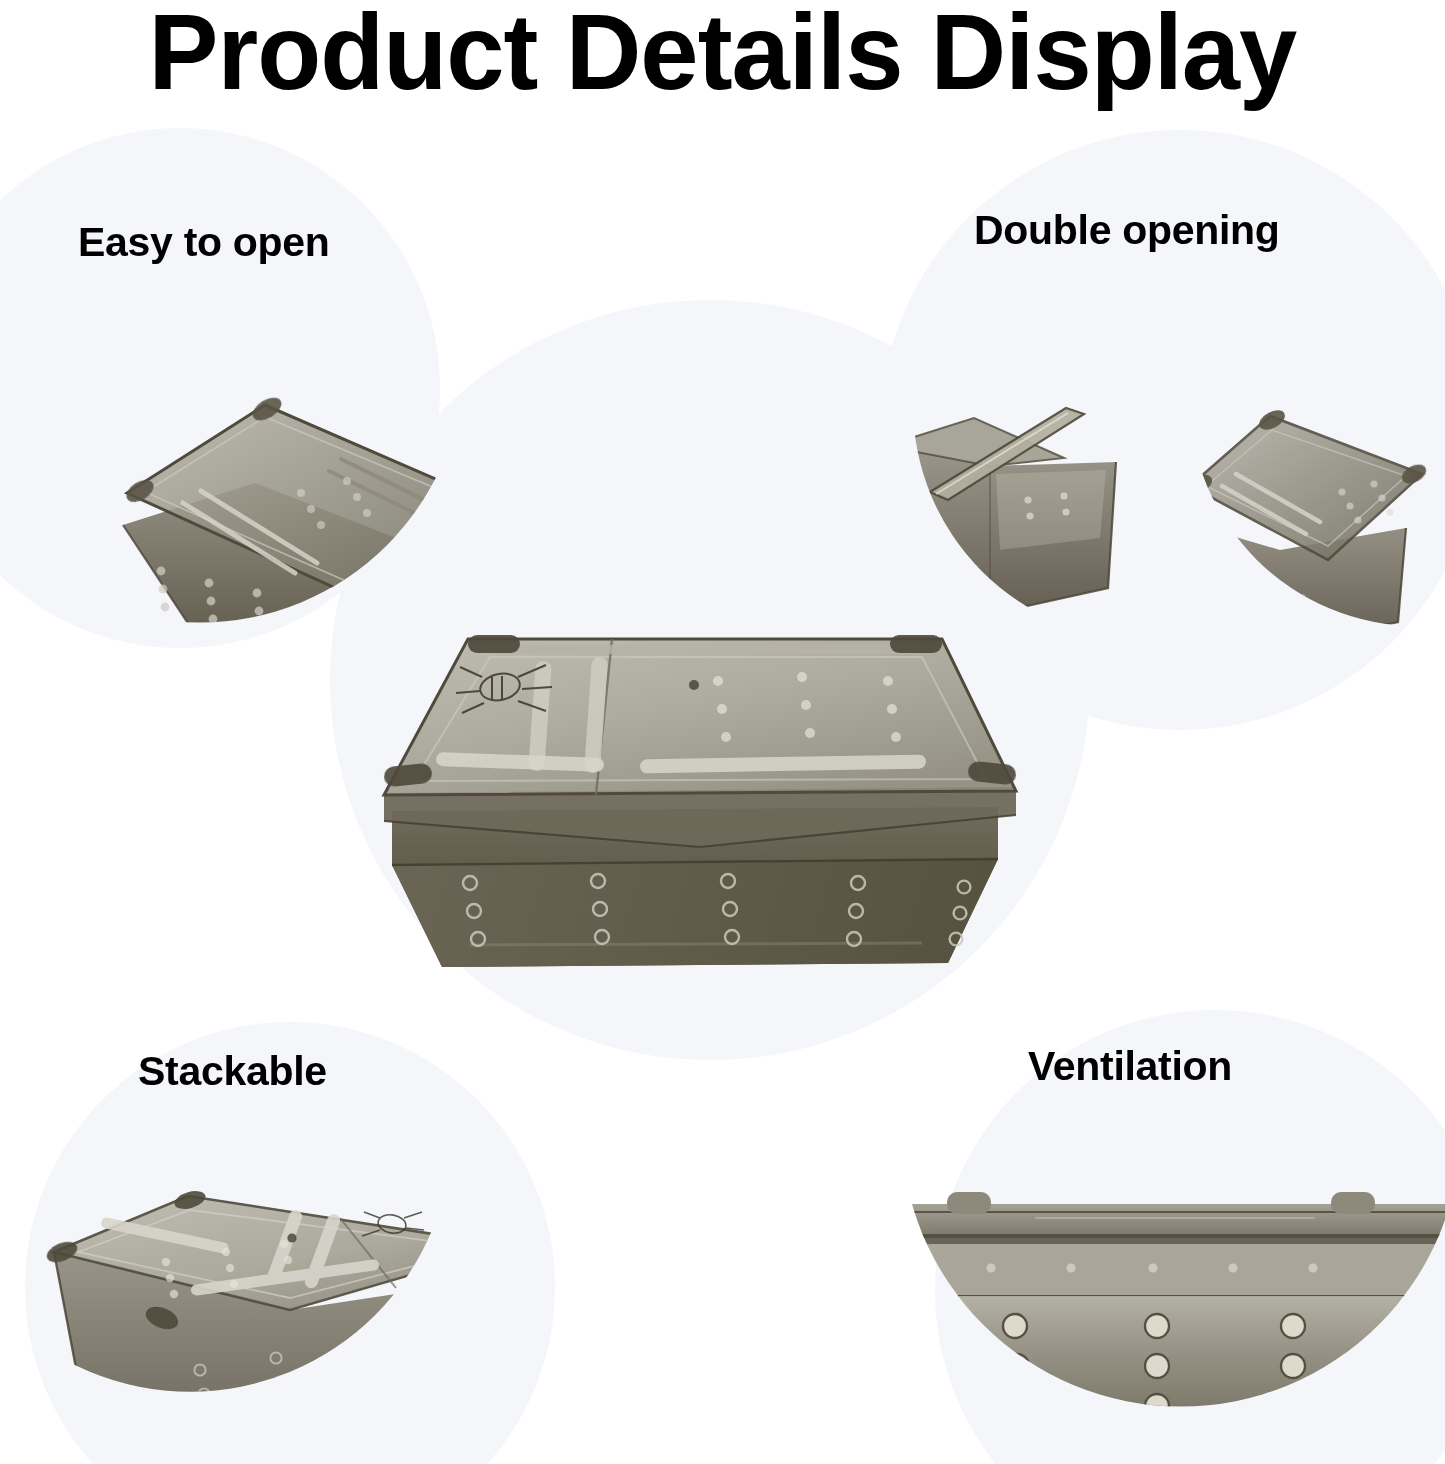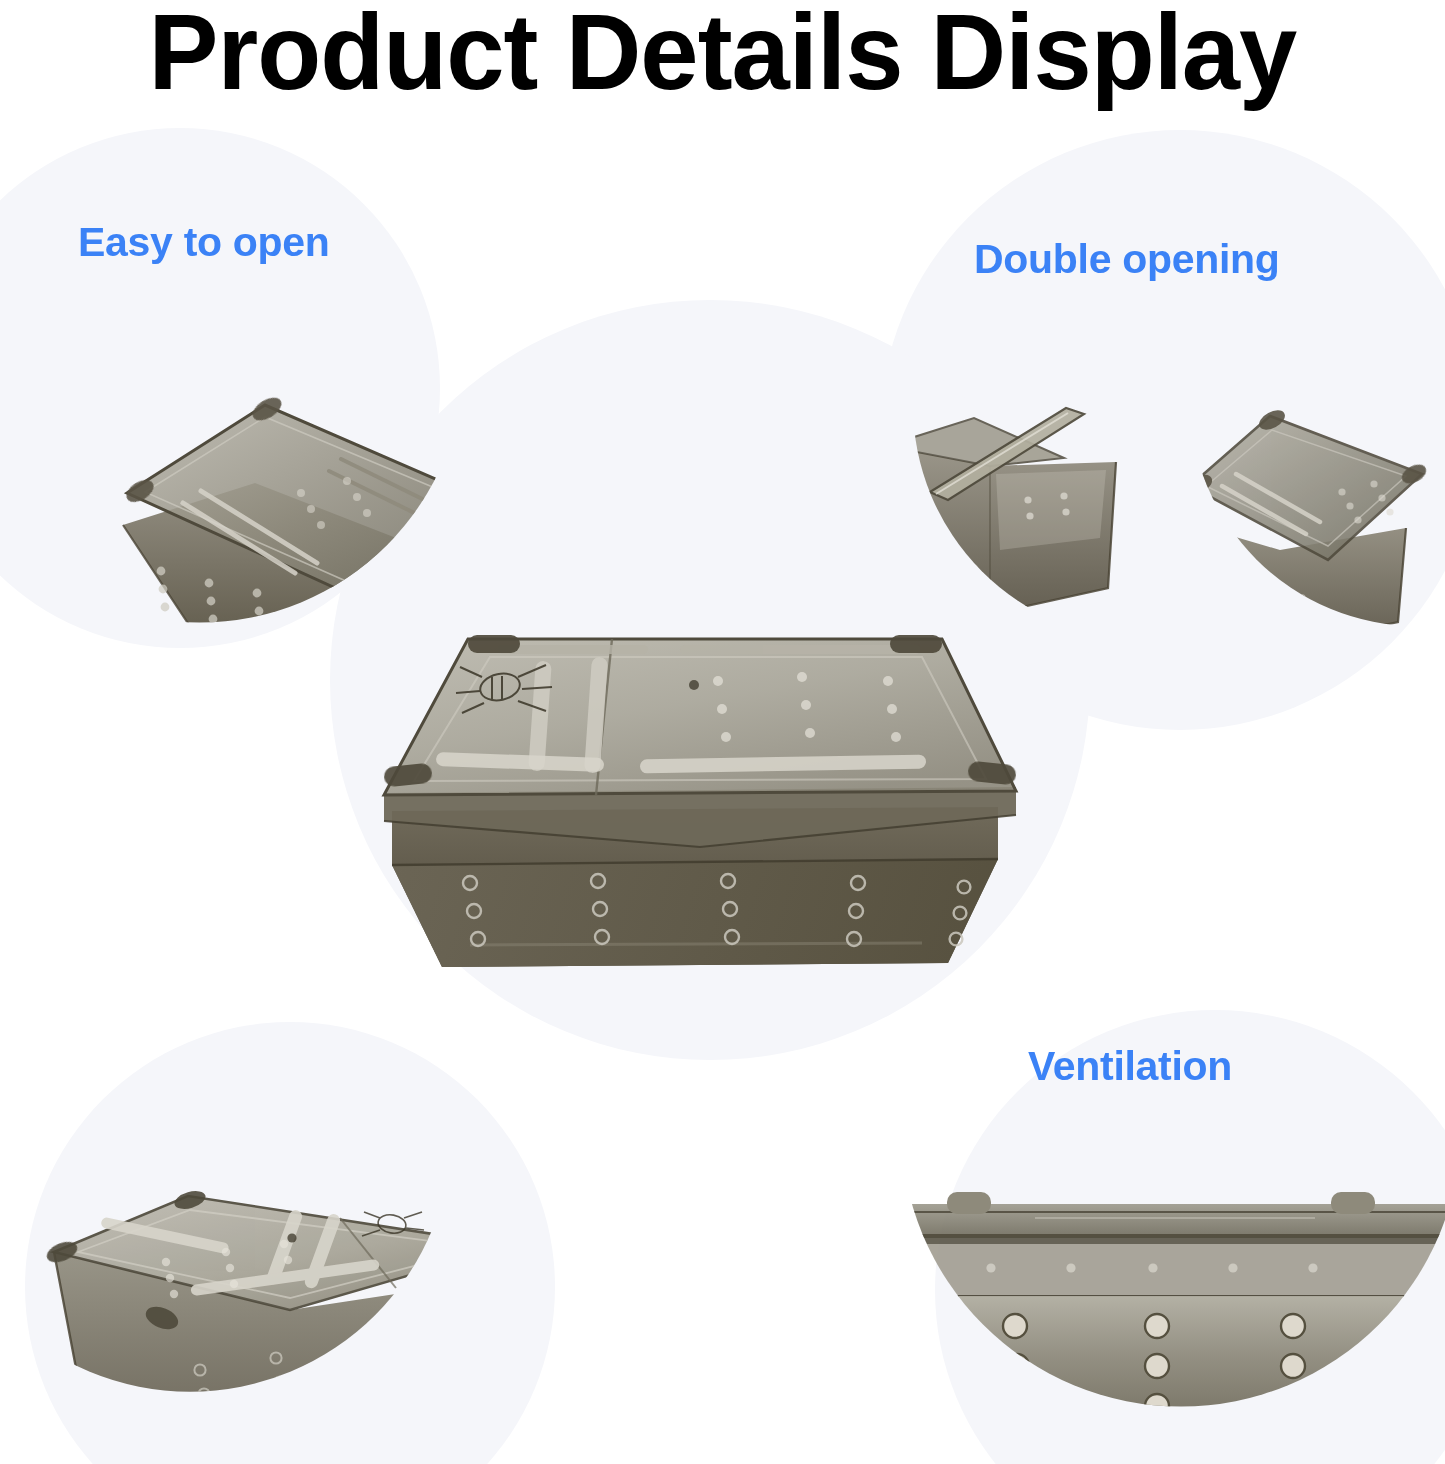--- a/index.html
+++ b/index.html
@@ -19,24 +19,24 @@
 
   
   #title{
     position:absolute;left:0;right:0;top:-6px;text-align:center;
     font-size:108px;line-height:1.08;font-weight:700;color:#000;
     letter-spacing:-1px;transform:scaleX(.97);transform-origin:50% 0;
     white-space:nowrap;
   }
 
   
-  .cap{position:absolute;font-size:41px;font-weight:700;color:#3b82f6;
+  .cap{position:absolute;font-size:41px;font-weight:700;color:#000000;
        letter-spacing:-.3px;white-space:nowrap;}
   #cap-easy{left:78px;  top:219px;}
-  #cap-double{left:974px;top:236px;}
+  #cap-double{left:974px;top:207px;}
   #cap-stack{left:138px;top:1048px;}
   #cap-vent{left:1028px;top:1043px;text-align:right;}
 
   
   .photo{position:absolute;overflow:hidden;}
   #ph-easy  {left:105px; top:375px;  width:430px; height:290px;
              -webkit-clip-path:circle(265px at 22% -6%); clip-path:circle(265px at 22% -6%);}
   #ph-dbl-a {left:878px; top:400px;  width:270px; height:250px;
              -webkit-clip-path:circle(235px at 100% 2%); clip-path:circle(235px at 100% 2%);}
   #ph-dbl-b {left:1160px;top:408px;  width:280px; height:245px;
@@ -56,20 +56,21 @@
   <div class="blob" id="blob-tl"></div>
   <div class="blob" id="blob-tr"></div>
   <div class="blob" id="blob-ct"></div>
   <div class="blob" id="blob-bl"></div>
   <div class="blob" id="blob-br"></div>
 
   <div id="title">Product Details Display</div>
 
   <div class="cap" id="cap-easy">Easy to open</div>
   <div class="cap" id="cap-double">Double opening</div>
+  <div class="cap" id="cap-stack">Stackable</div>
   <div class="cap" id="cap-vent">Ventilation</div>
 
   <div class="photo" id="ph-easy">
     <svg viewBox="0 0 430 290">
       <defs>
         <linearGradient id="gBodyE" x1="0" y1="0" x2="0" y2="1">
           <stop offset="0" stop-color="#8b8678"></stop>
             <stop offset="1" stop-color="#56503f"></stop>
         </linearGradient>
         <linearGradient id="gLidE" x1="0" y1="0" x2="1" y2="1">

